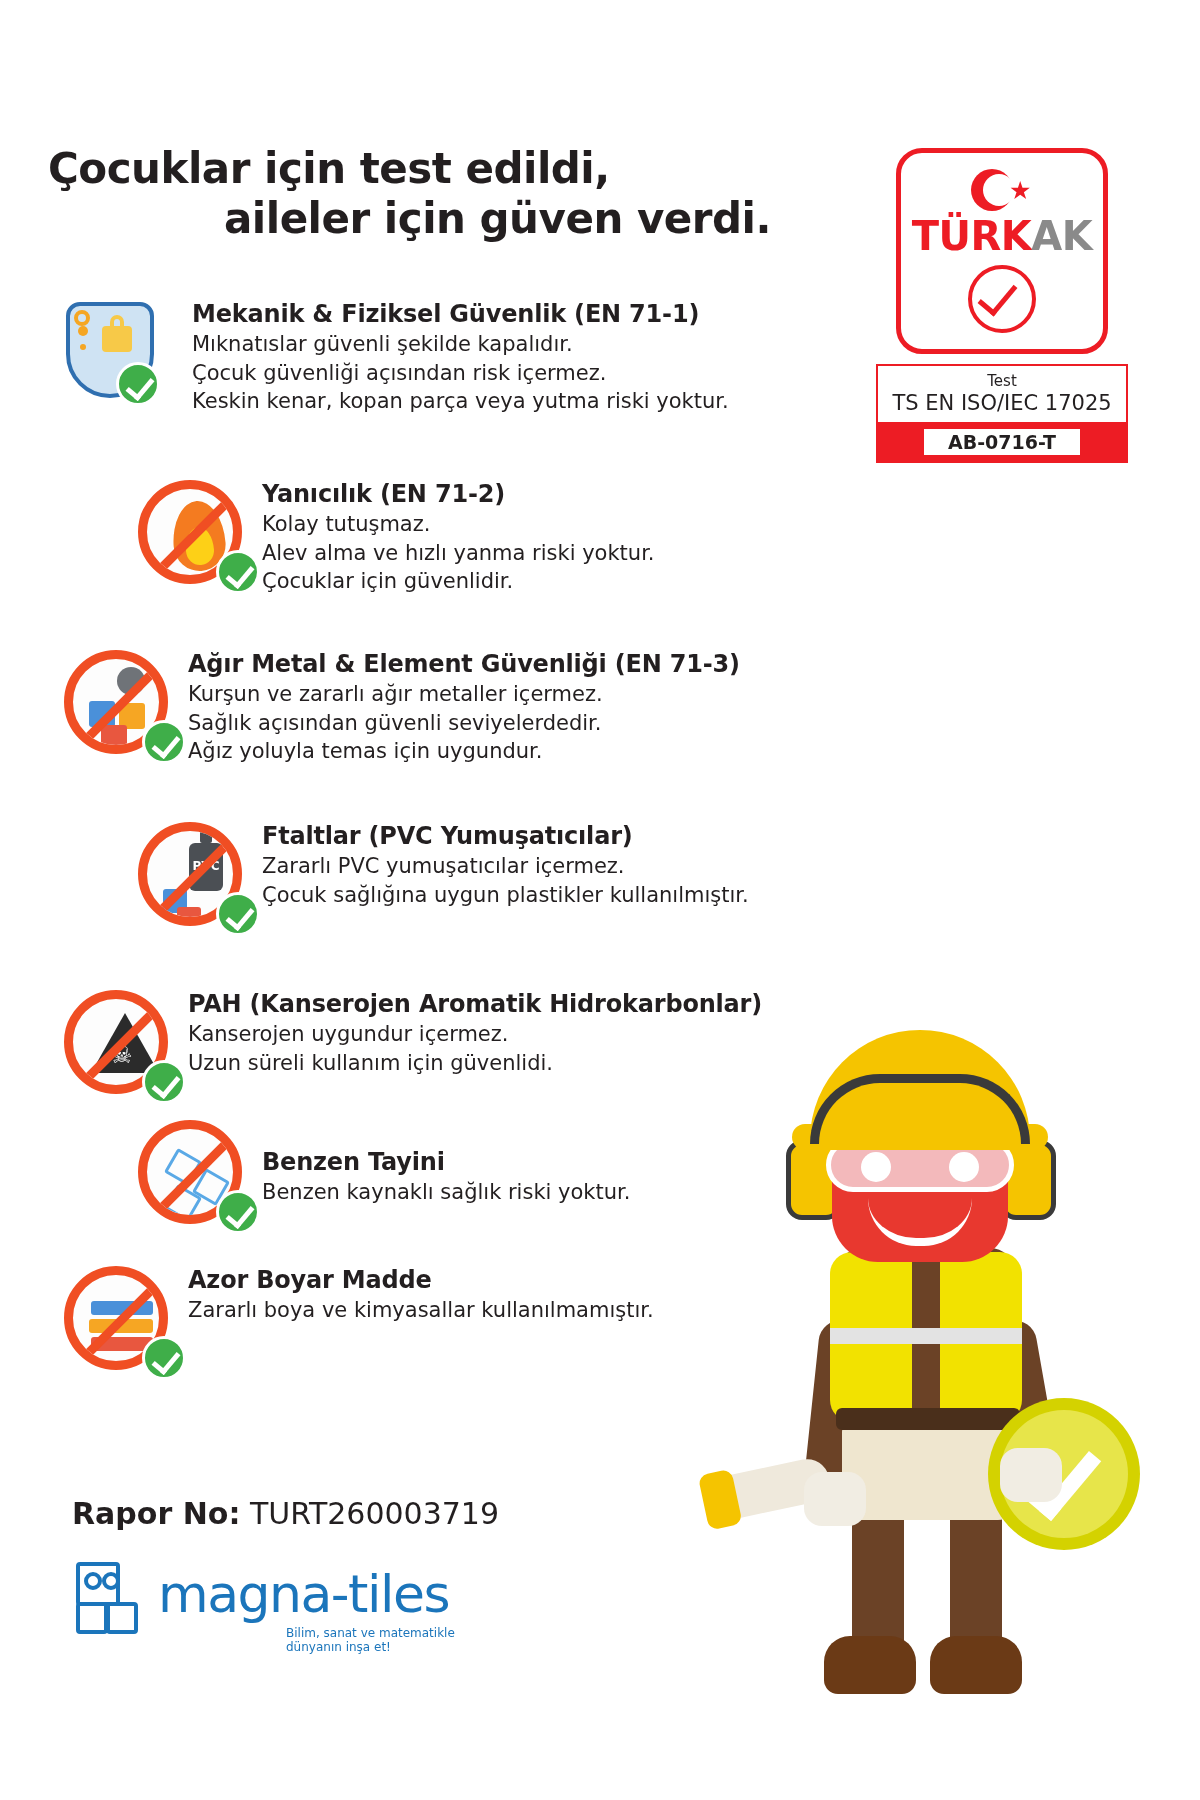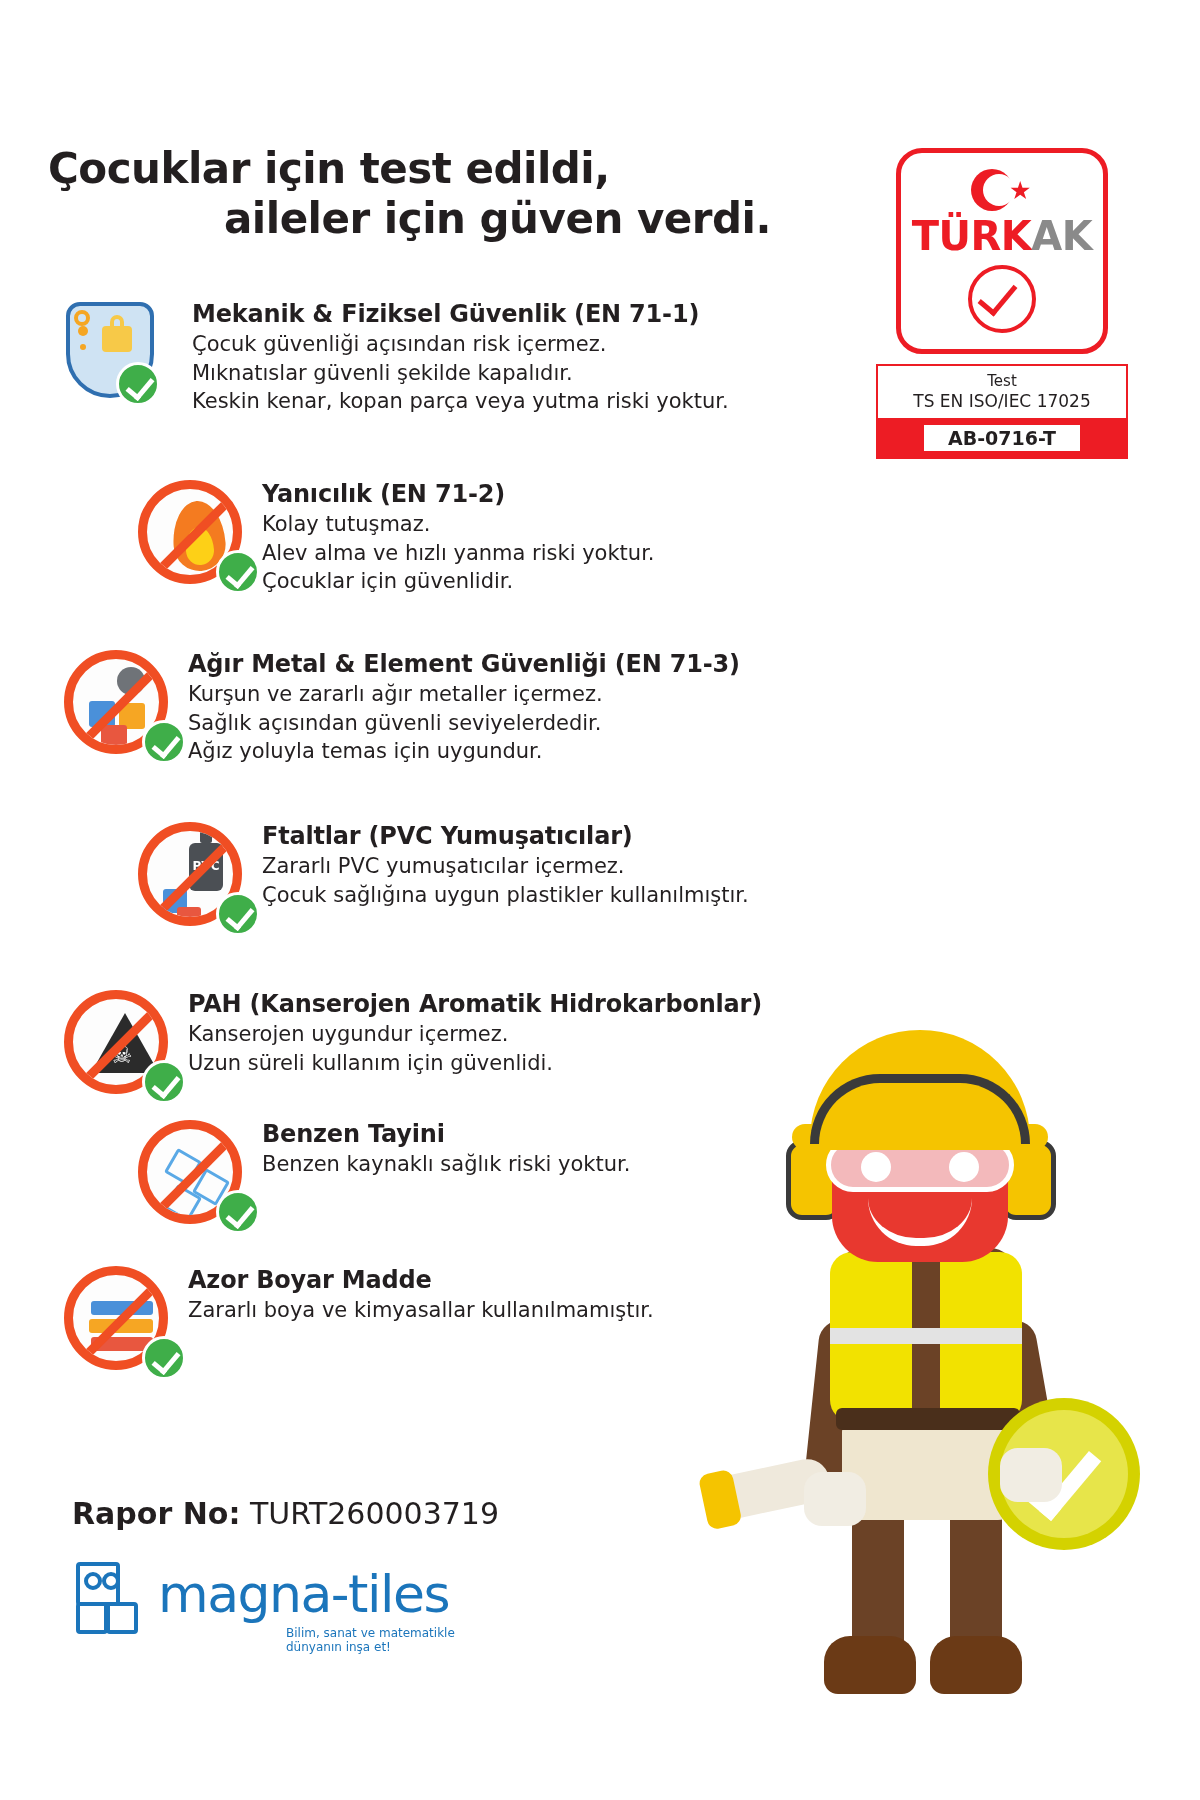--- a/index.html
+++ b/index.html
@@ -121,21 +121,21 @@
     box-sizing: border-box;
     background: #ffffff;
   }
   .turkak-test .t-line1 {
     font-size: 15px;
     text-align: center;
     padding-top: 6px;
     color: #231f20;
   }
   .turkak-test .t-line2 {
-    font-size: 17px;
+    font-size: 21px;
     text-align: center;
     padding: 1px 0 7px;
     color: #231f20;
   }
   .turkak-code {
     background: #ed1c24;
     border-top: 2px solid #ed1c24;
     text-align: center;
     padding: 5px 0 6px;
   }
@@ -721,22 +721,22 @@
     <div class="shield-icon">
       <div class="shield-body"></div>
       <div class="shield-gear"></div>
       <div class="shield-person"></div>
       <div class="shield-lock"></div>
       <div class="green-check"></div>
     </div>
   </div>
   <div class="text">
     <h3>Mekanik &amp; Fiziksel Güvenlik (EN 71-1)</h3>
+    <p>Mıknatıslar güvenli şekilde kapalıdır.</p>
     <p>Çocuk güvenliği açısından risk içermez.</p>
-    <p>Mıknatıslar güvenli şekilde kapalıdır.</p>
     <p>Keskin kenar, kopan parça veya yutma riski yoktur.</p>
   </div>
 </div>
 
 <div class="feature" style="left:130px; top:476px; width:760px;">
   <div class="icon-wrap">
     <div class="prohibit">
       <div class="flame"></div>
       <div class="slash"></div>
     </div>
@@ -797,21 +797,21 @@
     </div>
     <div class="green-check"></div>
   </div>
   <div class="text">
     <h3>PAH (Kanserojen Aromatik Hidrokarbonlar)</h3>
     <p>Kanserojen uygundur içermez.</p>
     <p>Uzun süreli kullanım için güvenlidi.</p>
   </div>
 </div>
 
-<div class="feature" style="left:130px; top:1116px; width:760px;">
+<div class="feature" style="left:130px; top:1116px; width:760px;align-items:center;">
   <div class="icon-wrap">
     <div class="prohibit">
       <div class="hex" style="left:22px; top:24px;"></div>
       <div class="hex" style="left:50px; top:44px;"></div>
       <div class="hex" style="left:22px; top:60px;"></div>
       <div class="slash"></div>
     </div>
     <div class="green-check"></div>
   </div>
   <div class="text">

